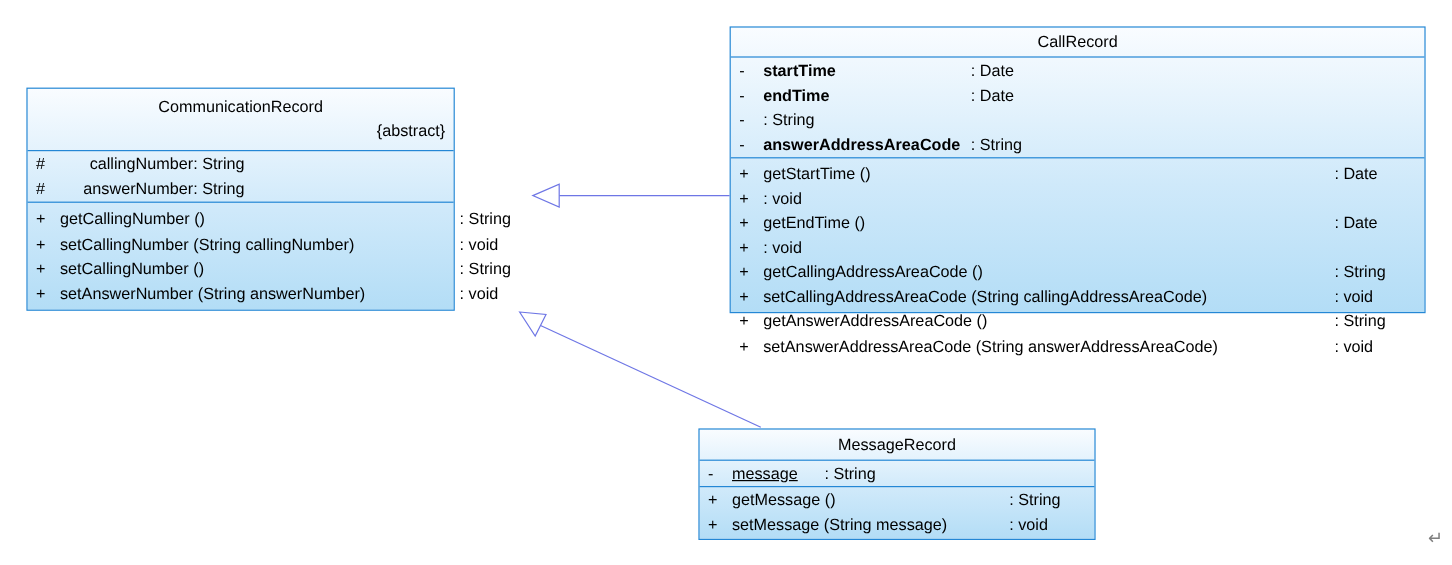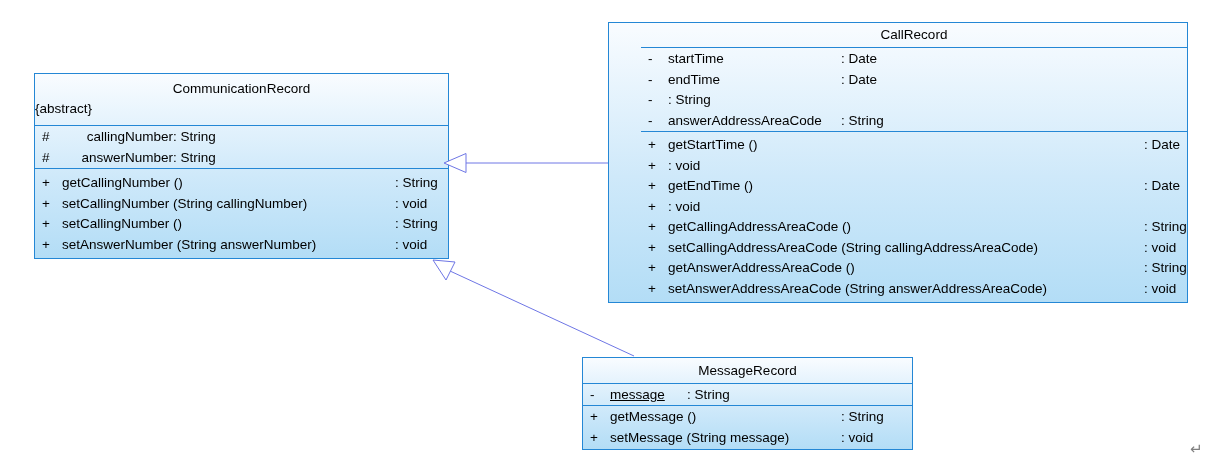--- a/index.html
+++ b/index.html
@@ -10,35 +10,35 @@
   .uml-class{
     position:absolute;box-sizing:border-box;
     border:1px solid #2487D5;
     background:linear-gradient(to bottom,#F9FCFF 0%,#CFE9FA 55%,#B3DDF6 100%);
     display:flex;flex-direction:column;
   }
   .sec-title{box-sizing:border-box;border-bottom:1px solid #2487D5;flex:0 0 auto;}
   .sec-attrs{box-sizing:border-box;border-bottom:1px solid #2487D5;flex:0 0 auto;}
   .sec-ops{box-sizing:border-box;flex:1 1 auto;}
   .cls-name{text-align:center;line-height:20px;}
-  .cls-stereo{line-height:20px;padding-right:7px;}
+  .cls-stereo{text-align:right;line-height:20px;padding-right:7px;}
   .row{display:flex;align-items:baseline;padding-left:7px;line-height:20.5px;white-space:pre;}
   .vis{flex:0 0 20px;}
   .nm,.sig{flex:0 0 auto;overflow:hidden;}
   .tp,.ret{flex:0 0 auto;}
   
   .c0 .nm{width:111px;text-align:right;}  .c0 .sig{width:333px;}
-  .c1 .nm{width:173px;}  .c1 .sig{width:476px;}
+  .c1 .nm{width:173px;font-weight:bold;}  .c1 .sig{width:476px;}
   .c2 .nm{width:77px;text-decoration:underline;}   .c2 .sig{width:231px;}
   
-  #box-communicationrecord{left:22px;top:73px;width:415px;height:186px;margin-left:12px;}
+  #box-communicationrecord{left:22px;top:73px;width:357px;height:186px;}
   #box-communicationrecord .sec-title{height:52px;padding-top:5px;}
   #box-communicationrecord .sec-attrs{height:43px;padding-top:1px;}
   #box-communicationrecord .sec-ops{padding-top:4px;}
-  #box-callrecord{left:608px;top:22px;width:580px;height:281px;padding-left:32px;}
+  #box-callrecord{left:608px;top:22px;width:580px;height:239px;}
   #box-callrecord .sec-title{height:25px;}
   #box-callrecord .sec-title .cls-name{line-height:24px;}
   #box-callrecord .sec-attrs{height:84px;padding-top:1px;}
   #box-callrecord .sec-ops{padding-top:3px;}
   #box-messagerecord{left:582px;top:357px;width:331px;height:93px;}
   #box-messagerecord .sec-title{height:26px;}
   #box-messagerecord .sec-title .cls-name{line-height:25px;}
   #box-messagerecord .sec-attrs{height:22px;}
   #box-messagerecord .sec-attrs .row{line-height:21px;}
   #box-messagerecord .sec-ops{padding-top:1px;}

